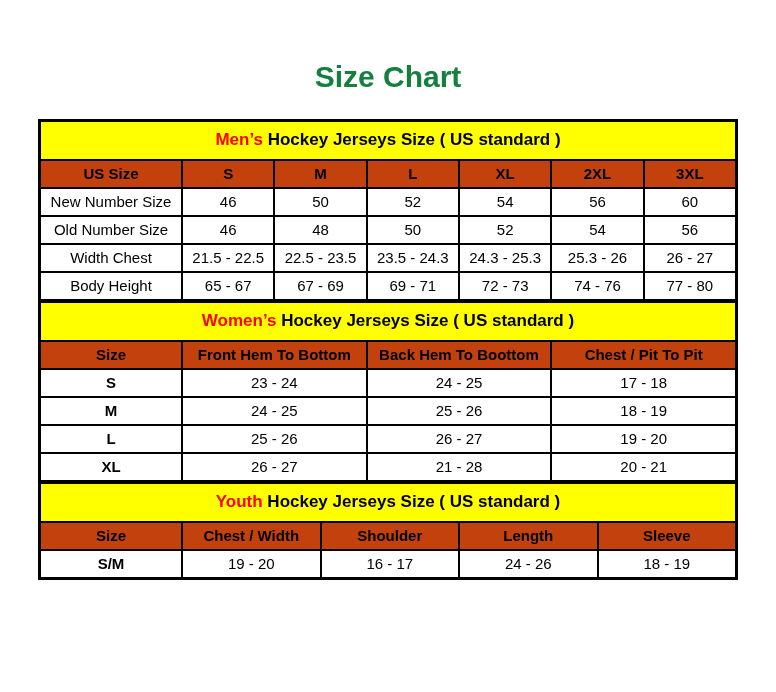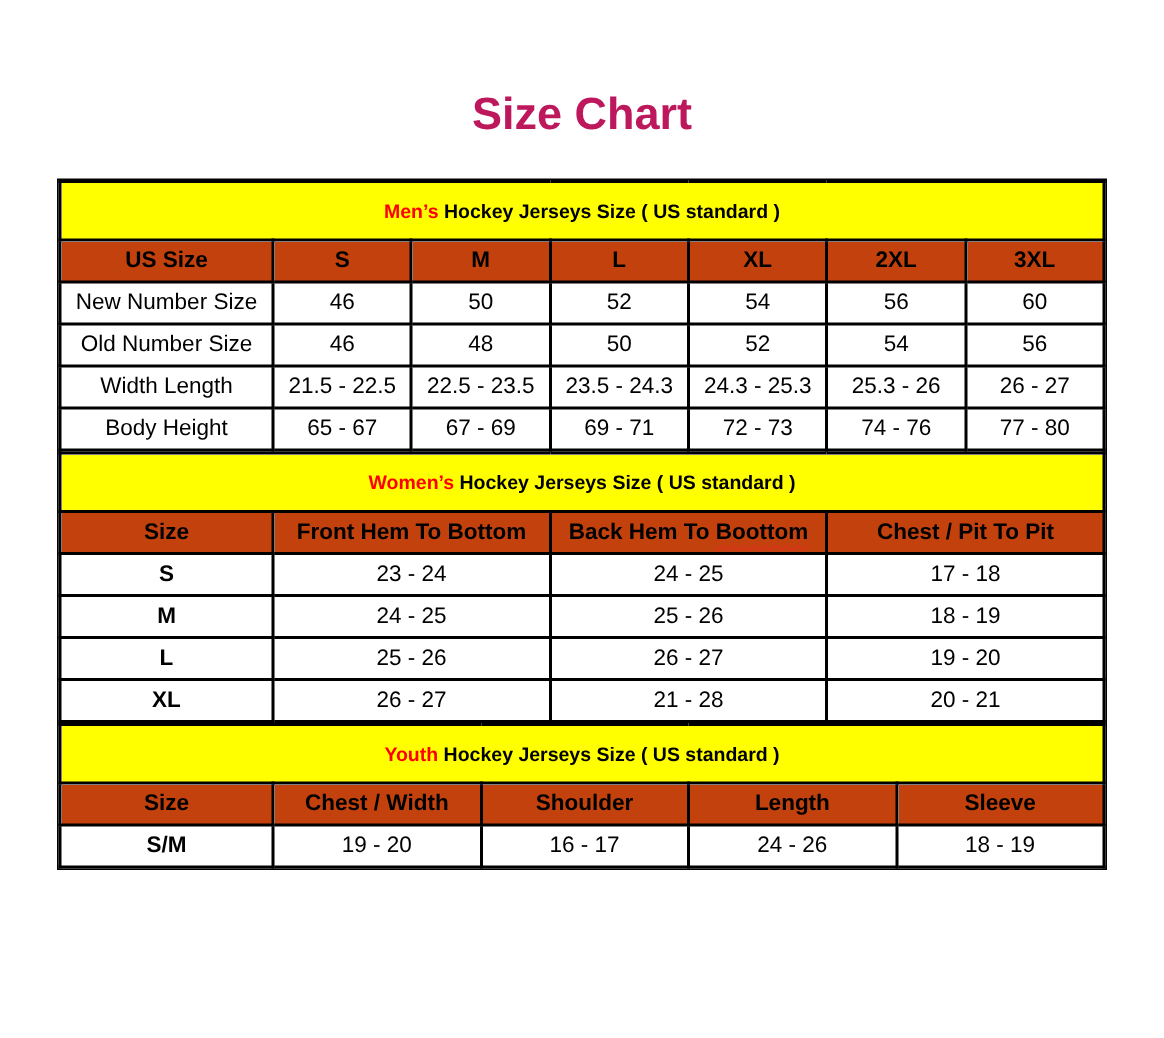--- a/index.html
+++ b/index.html
@@ -9,21 +9,21 @@
     font-family: "Liberation Sans", sans-serif;
     overflow: hidden;
   }
   .page-title {
     margin: 0 0 24px 0;
     padding-top: 60px;
     text-align: center;
     font-size: 30px;
     line-height: 1.15;
     font-weight: bold;
-    color: #be185d;
+    color: #15803d;
   }
   .tables-wrap {
     margin: 0 38px;
     border: 1px solid #000;
   }
   table.size-table {
     width: 100%;
     border-collapse: collapse;
     table-layout: fixed;
   }
@@ -32,21 +32,21 @@
     text-align: center;
     vertical-align: middle;
     padding: 0 2px;
     white-space: nowrap;
     overflow: hidden;
   }
   col.c-label { width: 142px; }
   .band-cell {
     background: #FFFF00;
     height: 37px;
-    font-size: 13px;
+    font-size: 17px;
     font-weight: bold;
     color: #000;
   }
   .band-hl { color: #FF0000; }
   .hdr {
     background: #c2410c;
     font-weight: bold;
     font-size: 15px;
     height: 26px;
   }
@@ -100,21 +100,21 @@
         <tr class="data-row">
           <td class="row-label">Old Number Size</td>
           <td class="val">46</td>
           <td class="val">48</td>
           <td class="val">50</td>
           <td class="val">52</td>
           <td class="val">54</td>
           <td class="val">56</td>
         </tr>
         <tr class="data-row">
-          <td class="row-label">Width Length</td>
+          <td class="row-label">Width Chest</td>
           <td class="val">21.5 - 22.5</td>
           <td class="val">22.5 - 23.5</td>
           <td class="val">23.5 - 24.3</td>
           <td class="val">24.3 - 25.3</td>
           <td class="val">25.3 - 26</td>
           <td class="val">26 - 27</td>
         </tr>
         <tr class="data-row">
           <td class="row-label">Body Height</td>
           <td class="val">65 - 67</td>

